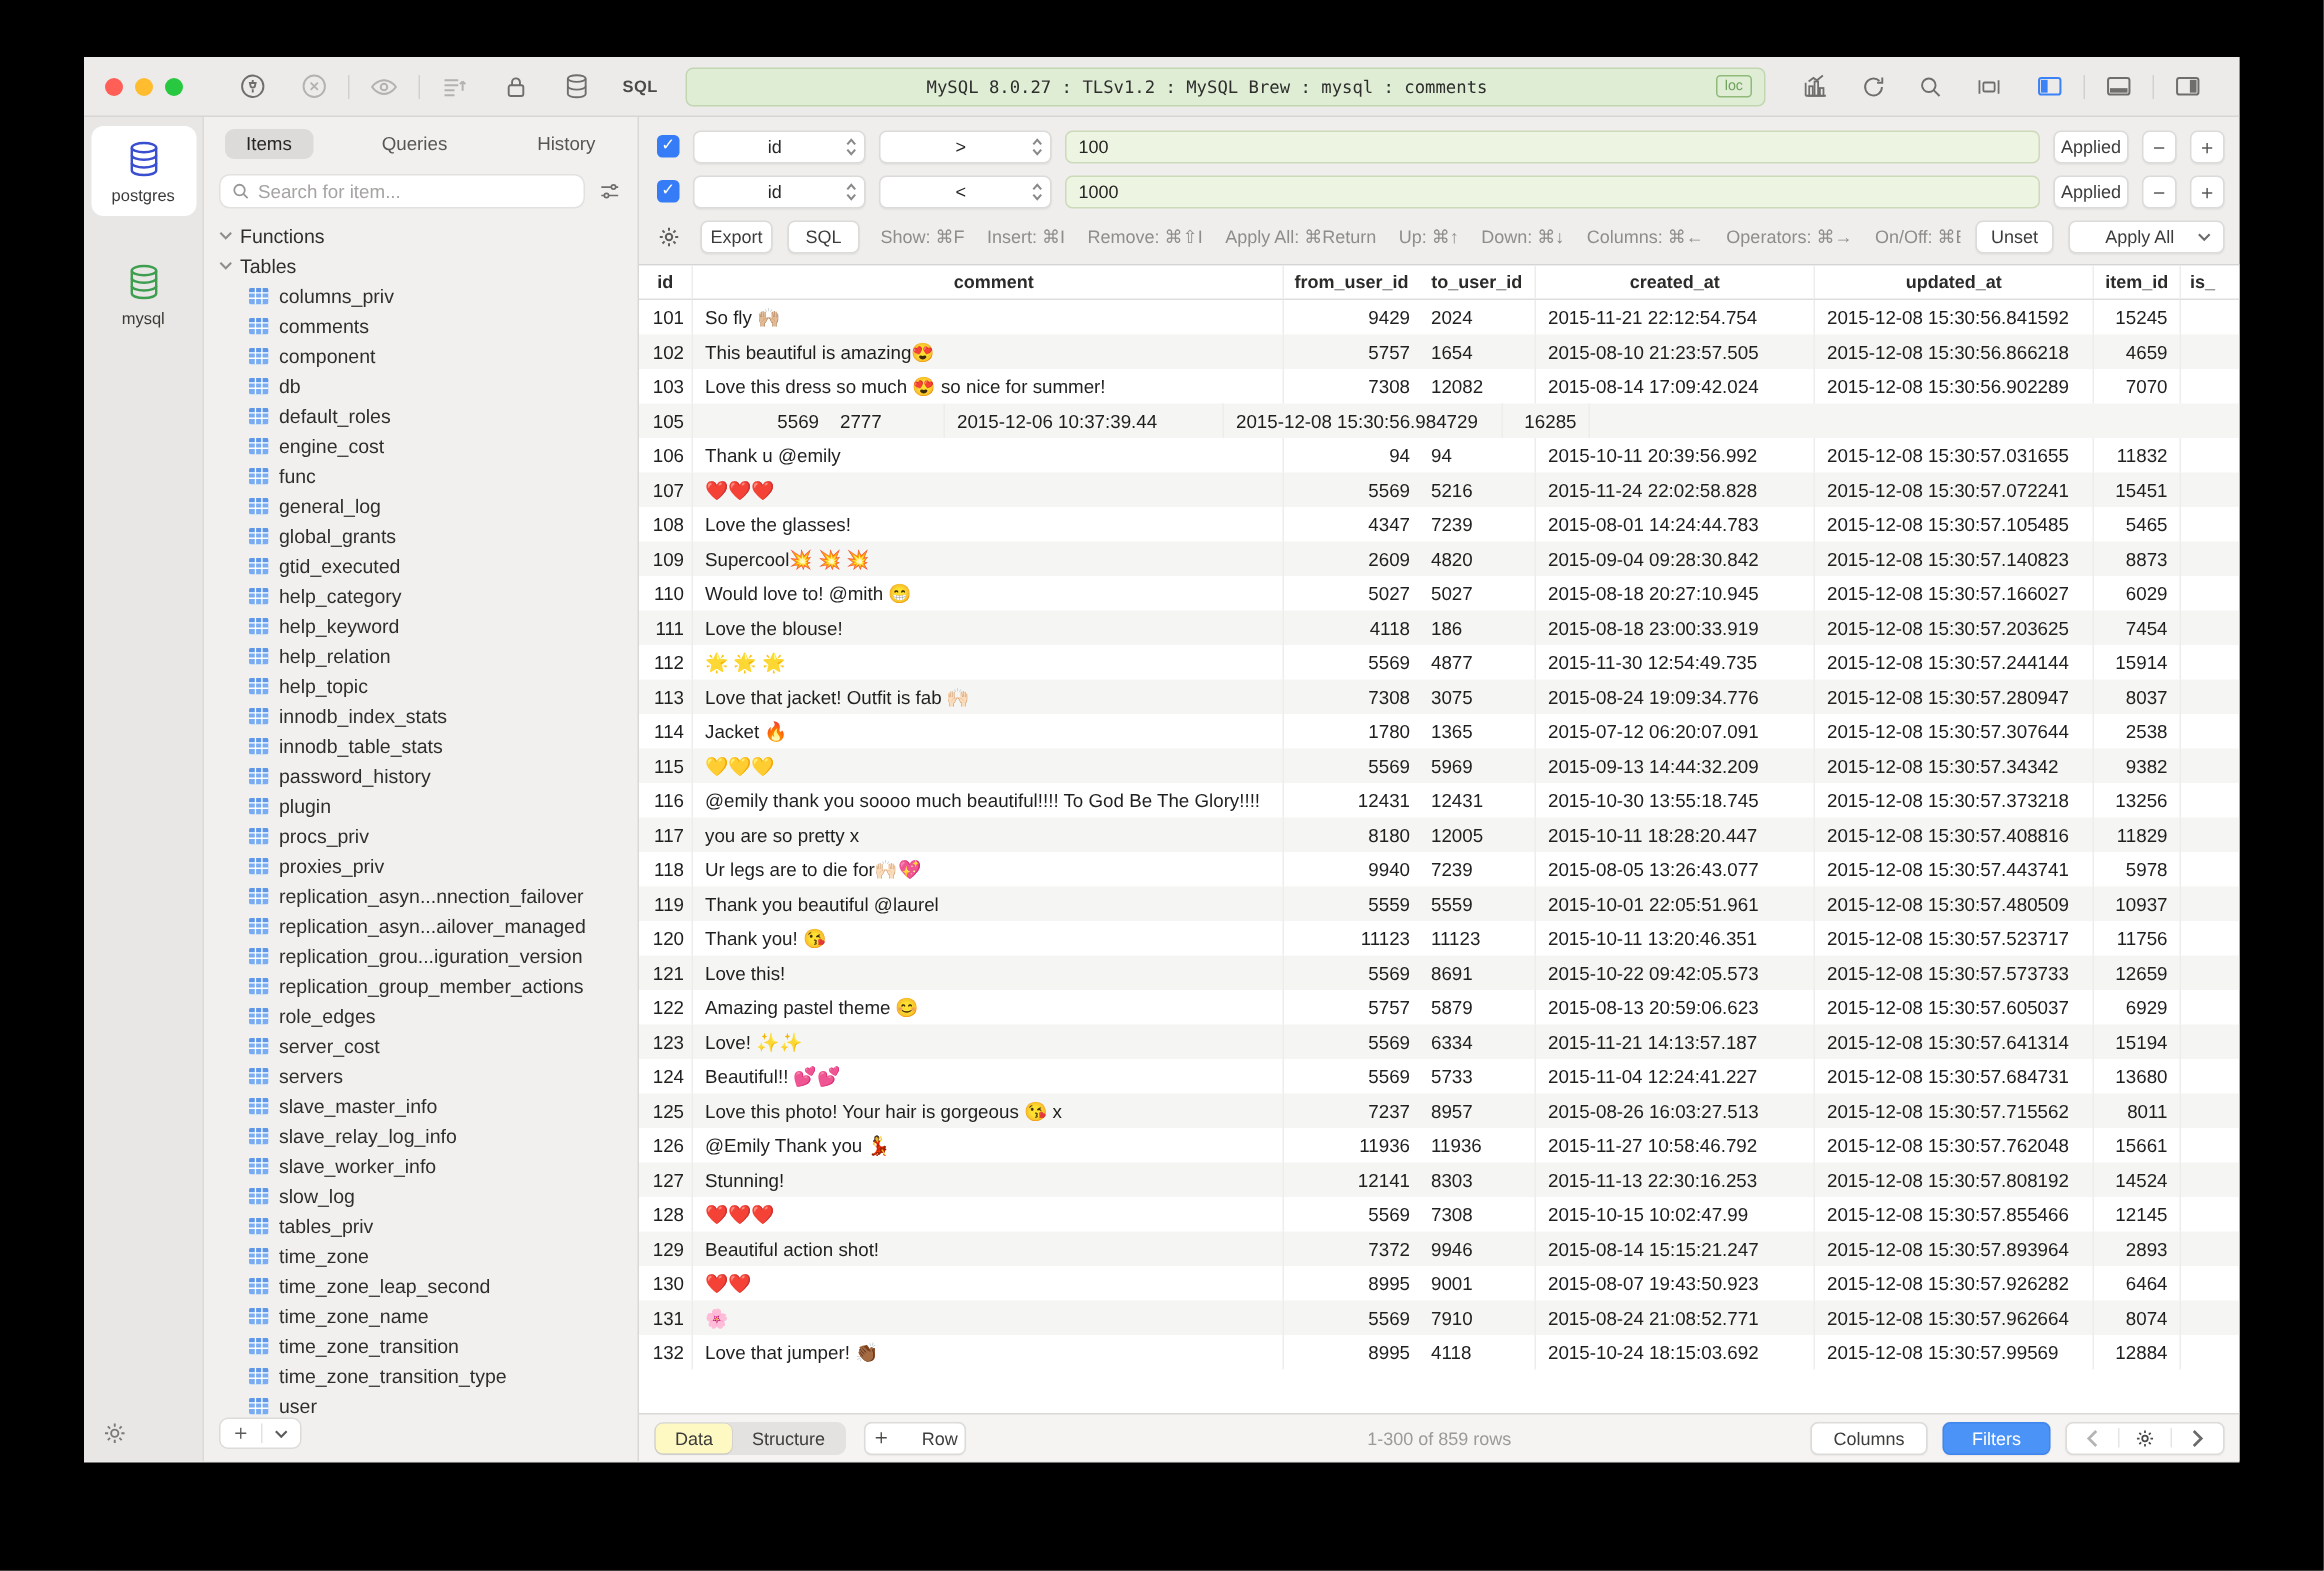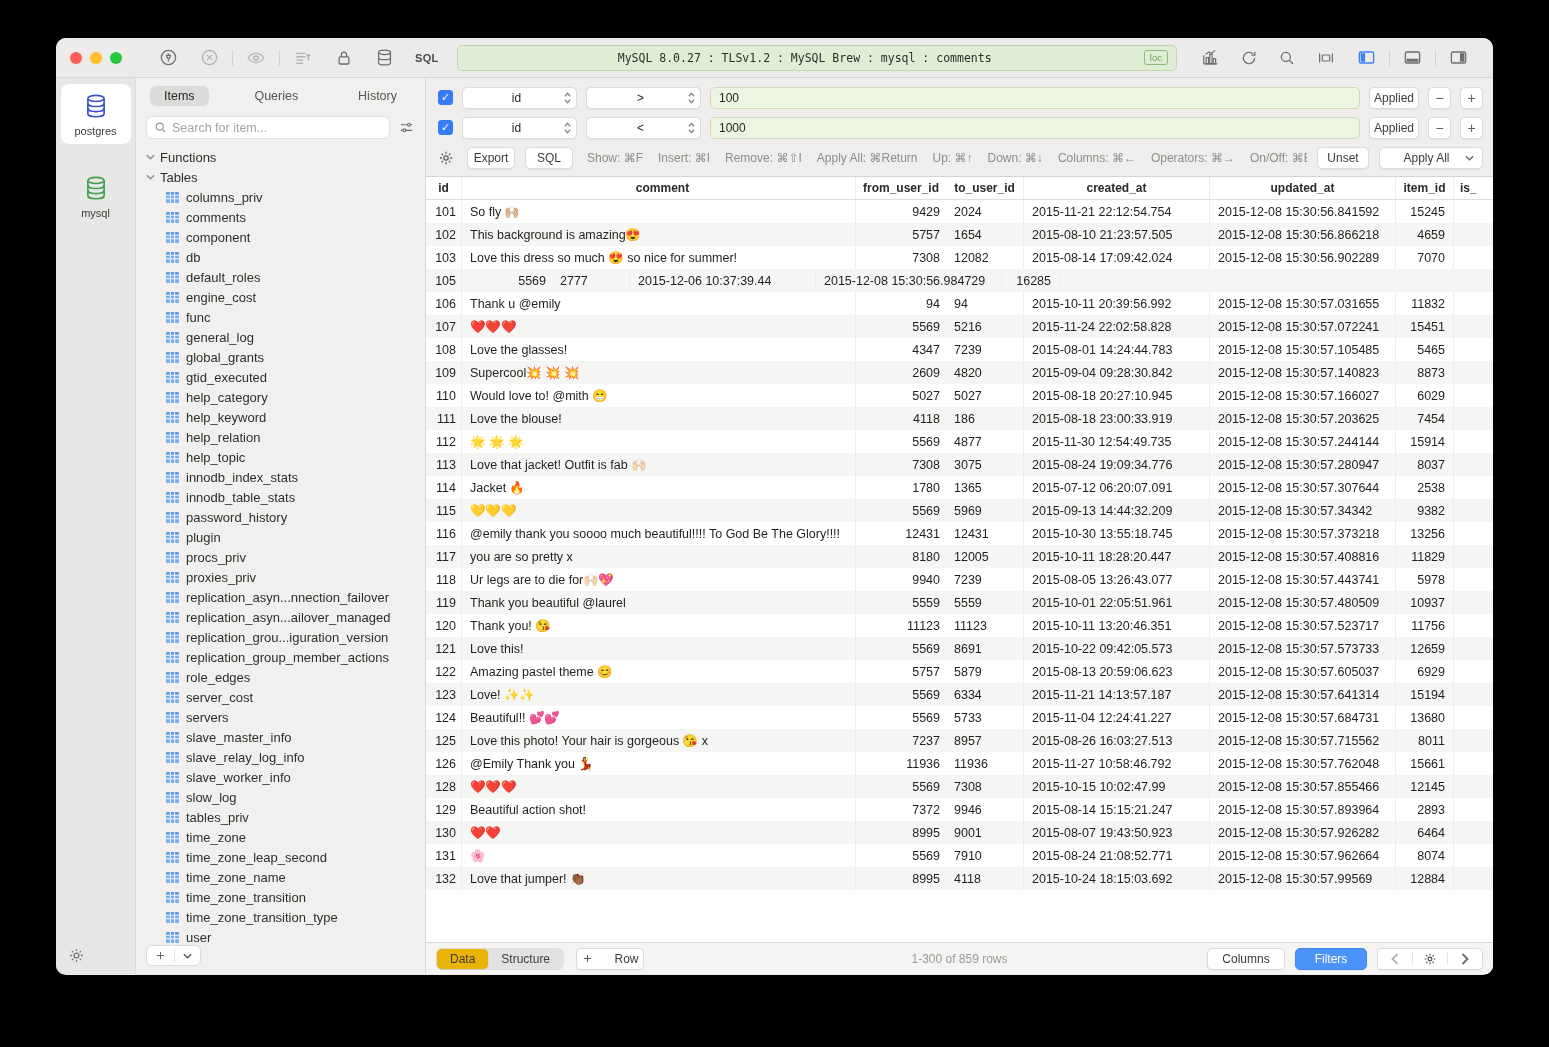--- a/index.html
+++ b/index.html
@@ -1,17 +1,17 @@
 <!DOCTYPE html>
 <html><head>
 <meta charset="utf-8">
 <style>
   * { margin:0; padding:0; box-sizing:border-box; }
   html,body { width:1549px; height:1047px; background:#000; font-family:"Liberation Sans", sans-serif; overflow:hidden; }
-  .window { position:absolute; left:56px; top:38px; width:1437px; height:937px; background:#ECEBE9; border-radius:10px; overflow:hidden; box-shadow:0 20px 60px rgba(0,0,0,.6); }
+  .window { position:absolute; left:56px; top:38px; width:1437px; height:937px; background:#ECEBE9; border-radius:0; overflow:hidden; box-shadow:0 20px 60px rgba(0,0,0,.6); }
 
   
   .titlebar { height:40px; display:flex; align-items:center; background:#ECEBE9; border-bottom:1px solid #D7D6D4; padding:0 14px 0 14px; }
   .traffic { display:flex; gap:8px; margin-right:26px; }
   .dot { width:12px; height:12px; border-radius:50%; }
   .dot.red{background:#FF5F57;} .dot.yellow{background:#FEBC2E;} .dot.green{background:#28C840;}
   .tb-icons { display:flex; align-items:center; color:#6F6E6C; }
   .tb-icons .ic { margin:0 11px; display:flex; align-items:center; }
   .ic.dim { opacity:.45; }
   .tb-sep { width:1px; height:16px; background:#D2D1CF; margin:0 2px; }
@@ -92,21 +92,21 @@
   .grid-header .col-from { justify-content:center; padding-right:0; }
   .grid-header .col-to { justify-content:center; padding-left:0; }
   .grid-header .col-created,.grid-header .col-updated { justify-content:center; padding-left:0; }
   .grid-header .col-item { justify-content:center; padding-right:0; }
   .grid-header .col-is { justify-content:flex-start; font-weight:bold; }
 
   
   .statusbar { height:32px; background:#F5F4F2; border-top:1px solid #D9D8D6; display:flex; align-items:center; padding:0 10px; position:relative; flex:none; }
   .segmented { display:flex; background:#E3E2E0; border-radius:6px; padding:1px; height:22px; }
   .segmented .seg { font-size:12px; color:#3C3C3A; padding:0 13px; display:flex; align-items:center; border-radius:5px; }
-  .segmented .seg.on { background:#eab308; box-shadow:0 0 0 .5px rgba(0,0,0,.08), 0 1px 1px rgba(0,0,0,.08); }
+  .segmented .seg.on { background:#fef9c3; box-shadow:0 0 0 .5px rgba(0,0,0,.08), 0 1px 1px rgba(0,0,0,.08); }
   .btn.addrow { margin-left:12px; width:68px; gap:22px; }
   .rowcount { position:absolute; left:50%; transform:translateX(-50%); font-size:12px; color:#9B9A98; }
   .status-right { margin-left:auto; display:flex; align-items:center; gap:10px; }
   .btn.columnsbtn { width:78px; }
   .btn.filtersbtn { width:72px; background:#4B93F7; border-color:#3F85EC; color:#FFFFFF; }
   .pager { display:flex; align-items:center; height:22px; background:#FFFFFF; border:1px solid #DCDBD9; border-radius:5px; box-shadow:0 .5px 1px rgba(0,0,0,.05); }
   .pager .pseg { width:34px; height:100%; display:flex; align-items:center; justify-content:center; color:#6A6A68; }
   .pager .pseg.dim { color:#B5B4B2; }
   .pager .pdiv { width:1px; height:13px; background:#E6E5E3; }
   svg { display:block; }
@@ -830,21 +830,21 @@
               <div class="cell col-from">9429</div>
               <div class="cell col-to">2024</div>
               <div class="cell col-created">2015-11-21 22:12:54.754</div>
               <div class="cell col-updated">2015-12-08 15:30:56.841592</div>
               <div class="cell col-item">15245</div>
               <div class="cell col-is"></div>
             </div>
 
             <div class="grid-row">
               <div class="cell col-id">102</div>
-              <div class="cell col-comment">This background is amazing😍</div>
+              <div class="cell col-comment">This beautiful is amazing😍</div>
               <div class="cell col-from">5757</div>
               <div class="cell col-to">1654</div>
               <div class="cell col-created">2015-08-10 21:23:57.505</div>
               <div class="cell col-updated">2015-12-08 15:30:56.866218</div>
               <div class="cell col-item">4659</div>
               <div class="cell col-is"></div>
             </div>
 
             <div class="grid-row">
               <div class="cell col-id">103</div>
@@ -1091,20 +1091,30 @@
               <div class="cell col-id">126</div>
               <div class="cell col-comment">@Emily Thank you 💃</div>
               <div class="cell col-from">11936</div>
               <div class="cell col-to">11936</div>
               <div class="cell col-created">2015-11-27 10:58:46.792</div>
               <div class="cell col-updated">2015-12-08 15:30:57.762048</div>
               <div class="cell col-item">15661</div>
               <div class="cell col-is"></div>
             </div>
 
+            <div class="grid-row">
+              <div class="cell col-id">127</div>
+              <div class="cell col-comment">Stunning!</div>
+              <div class="cell col-from">12141</div>
+              <div class="cell col-to">8303</div>
+              <div class="cell col-created">2015-11-13 22:30:16.253</div>
+              <div class="cell col-updated">2015-12-08 15:30:57.808192</div>
+              <div class="cell col-item">14524</div>
+              <div class="cell col-is"></div>
+            </div>
 
             <div class="grid-row">
               <div class="cell col-id">128</div>
               <div class="cell col-comment">❤️❤️❤️</div>
               <div class="cell col-from">5569</div>
               <div class="cell col-to">7308</div>
               <div class="cell col-created">2015-10-15 10:02:47.99</div>
               <div class="cell col-updated">2015-12-08 15:30:57.855466</div>
               <div class="cell col-item">12145</div>
               <div class="cell col-is"></div>

